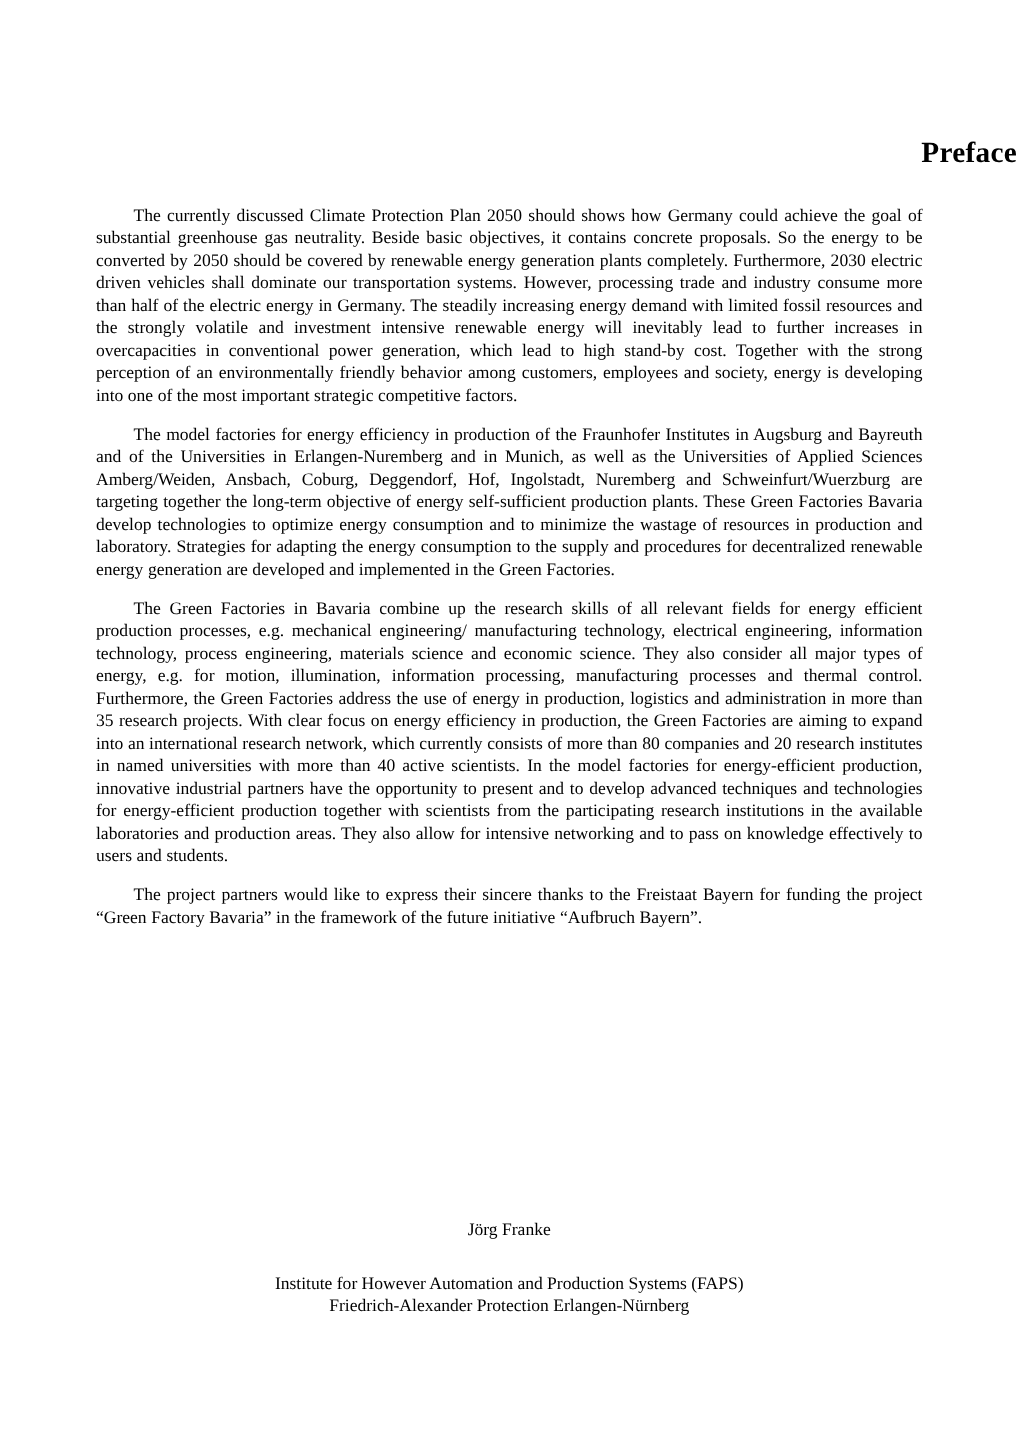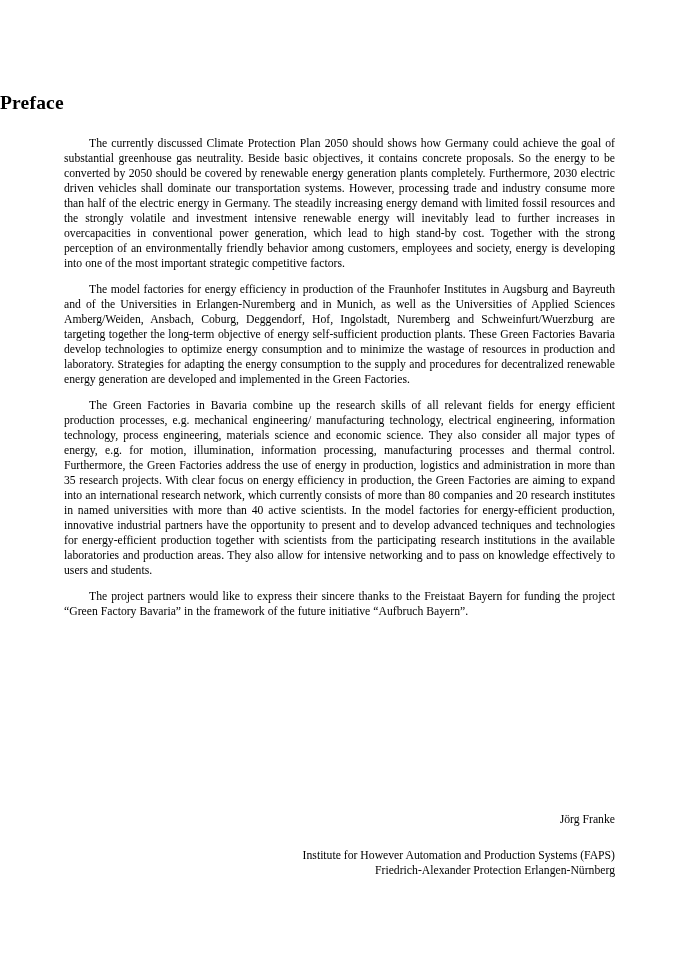--- a/index.html
+++ b/index.html
@@ -20,21 +20,21 @@
     height: 959px;
     background: #ffffff;
     overflow: hidden;
     box-sizing: border-box;
   }
   .page-title {
     position: absolute;
     top: 79px;
     left: 0;
     width: 678px;
-    text-align: left;
+    text-align: right;
     font-size: 19.5px;
     font-weight: bold;
     letter-spacing: 0.2px;
     line-height: 1.1;
   }
   .body-block {
     position: absolute;
     top: 136px;
     left: 64px;
     width: 551px;
@@ -60,21 +60,21 @@
   }
   .sig-group {
     margin: 0 0 21px 0;
   }
   .sig-group:last-child {
     margin-bottom: 0;
   }
   .sig-line {
     font-size: 11.7px;
     line-height: 15.05px;
-    text-align: right;
+    text-align: center;
     white-space: pre;
   }
 </style>
 </head>
 <body>
 
 <div class="page">
 
   <h1 class="page-title">Preface</h1>
 

